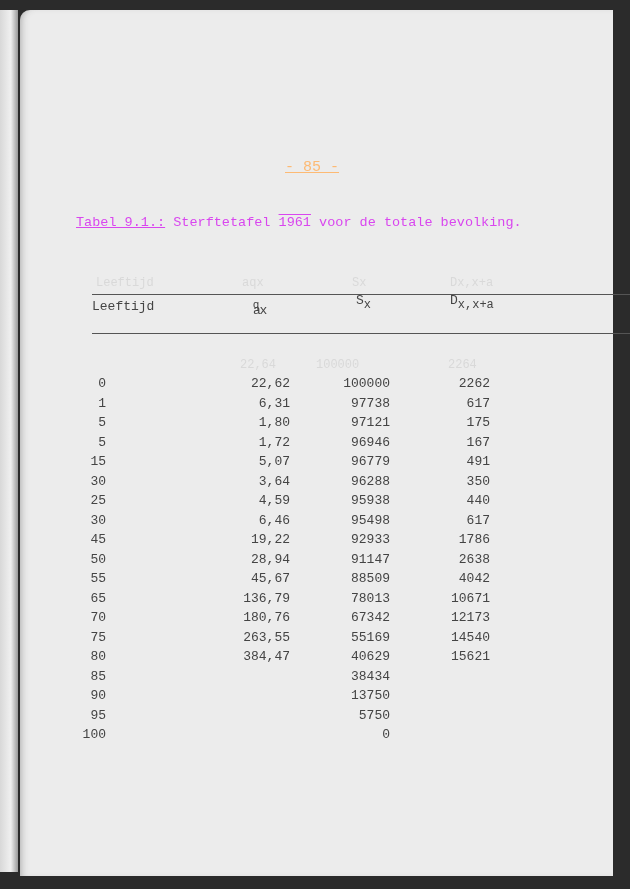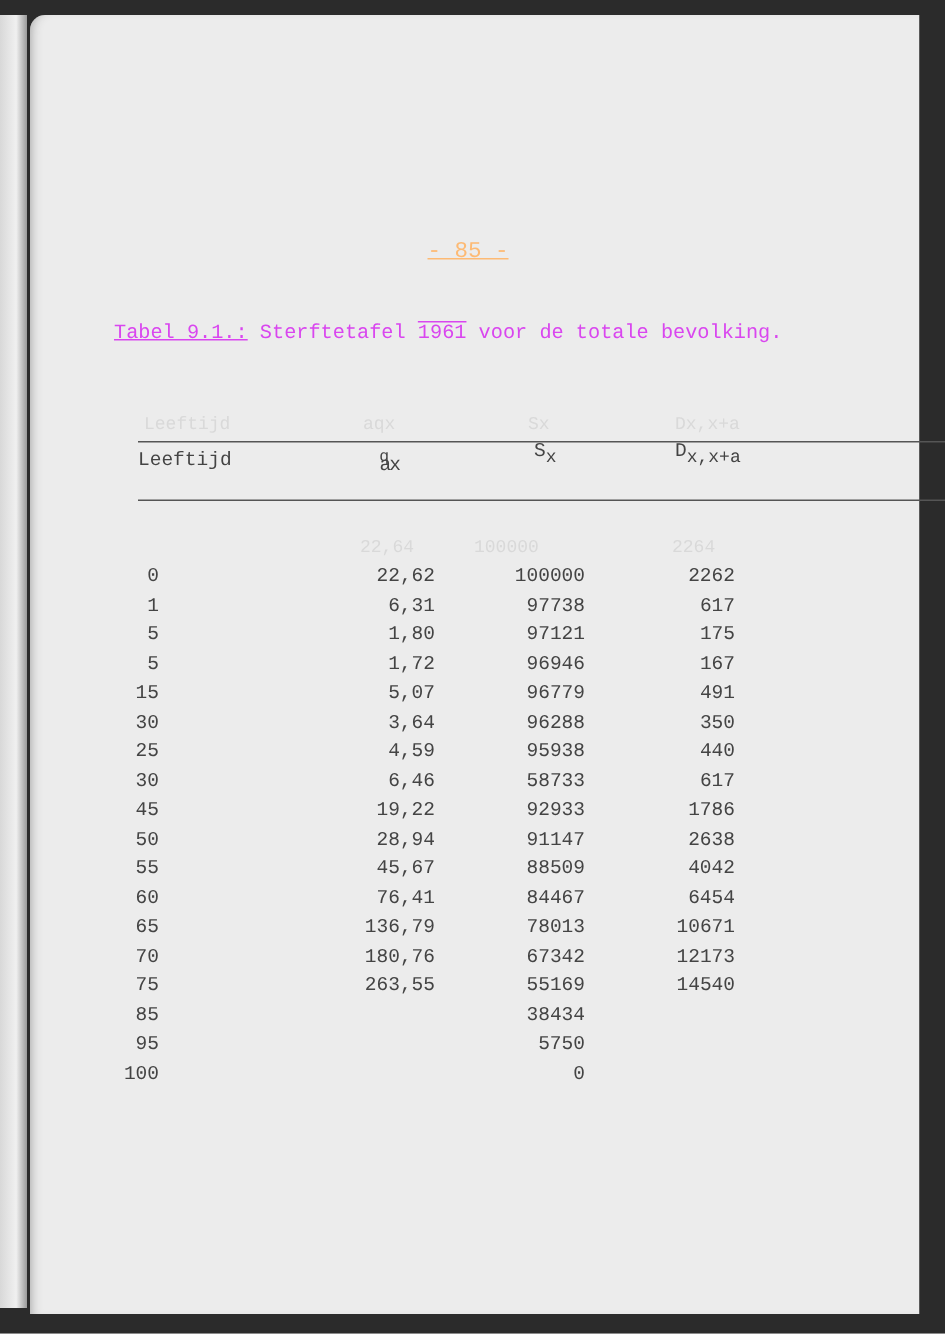--- a/index.html
+++ b/index.html
@@ -120,21 +120,21 @@
     </div>
   <div class="row">
       <span class="c-age">25</span>
       <span class="c-q">4,59</span>
       <span class="c-s">95938</span>
       <span class="c-d">440</span>
     </div>
   <div class="row">
       <span class="c-age">30</span>
       <span class="c-q">6,46</span>
-      <span class="c-s">58733</span>
+      <span class="c-s">95498</span>
       <span class="c-d">617</span>
     </div>
   <div class="row">
       <span class="c-age">45</span>
       <span class="c-q">19,22</span>
       <span class="c-s">92933</span>
       <span class="c-d">1786</span>
     </div>
   <div class="row">
       <span class="c-age">50</span>
@@ -142,50 +142,56 @@
       <span class="c-s">91147</span>
       <span class="c-d">2638</span>
     </div>
   <div class="row">
       <span class="c-age">55</span>
       <span class="c-q">45,67</span>
       <span class="c-s">88509</span>
       <span class="c-d">4042</span>
     </div>
   <div class="row">
-      <span class="c-age">60</span>
-      <span class="c-q">76,41</span>
-      <span class="c-s">84467</span>
-      <span class="c-d">6454</span>
-    </div>
-  <div class="row">
       <span class="c-age">65</span>
       <span class="c-q">136,79</span>
       <span class="c-s">78013</span>
       <span class="c-d">10671</span>
     </div>
   <div class="row">
       <span class="c-age">70</span>
       <span class="c-q">180,76</span>
       <span class="c-s">67342</span>
       <span class="c-d">12173</span>
     </div>
   <div class="row">
       <span class="c-age">75</span>
       <span class="c-q">263,55</span>
       <span class="c-s">55169</span>
       <span class="c-d">14540</span>
     </div>
   <div class="row">
+      <span class="c-age">80</span>
+      <span class="c-q">384,47</span>
+      <span class="c-s">40629</span>
+      <span class="c-d">15621</span>
+    </div>
+  <div class="row">
       <span class="c-age">85</span>
       <span class="c-q"></span>
       <span class="c-s">38434</span>
       <span class="c-d"></span>
     </div>
   <div class="row">
+      <span class="c-age">90</span>
+      <span class="c-q"></span>
+      <span class="c-s">13750</span>
+      <span class="c-d"></span>
+    </div>
+  <div class="row">
       <span class="c-age">95</span>
       <span class="c-q"></span>
       <span class="c-s">5750</span>
       <span class="c-d"></span>
     </div>
   <div class="row">
       <span class="c-age">100</span>
       <span class="c-q"></span>
       <span class="c-s">0</span>
       <span class="c-d"></span>

